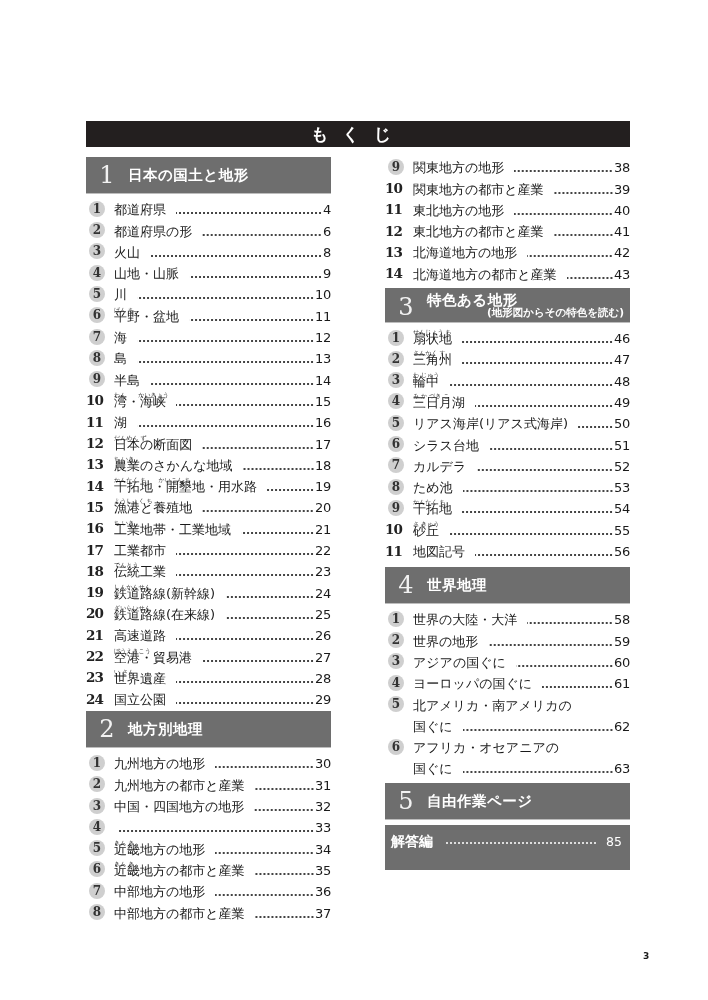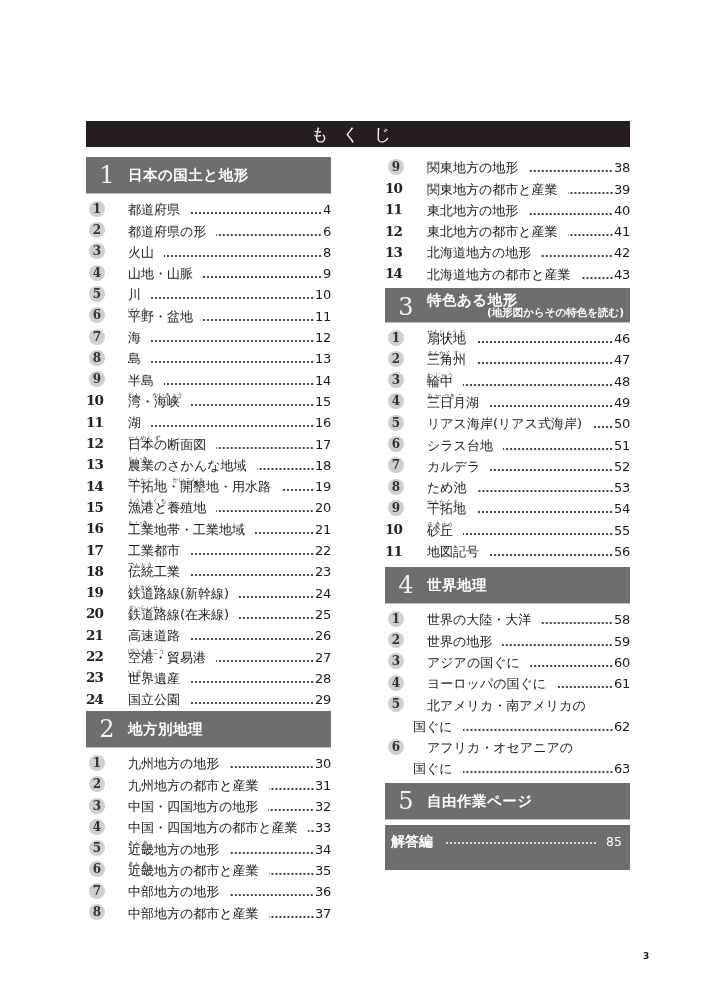--- a/index.html
+++ b/index.html
@@ -4,21 +4,21 @@
 <style>
   html, body { margin: 0; padding: 0; background: #ffffff; }
   body {
     width: 708px; height: 1000px; position: relative; overflow: hidden;
     font-family: "DejaVu Sans", "Liberation Sans", sans-serif;
     color: #1a1a1a;
   }
   .title-bar {
     position: absolute; left: 86px; top: 121px; width: 544px; height: 26px;
     background: #231f1f; color: #fff; text-align: center;
-    font-weight: normal; font-size: 17px; line-height: 26px; letter-spacing: 14px;
+    font-weight: bold; font-size: 17px; line-height: 26px; letter-spacing: 14px;
   }
   .col { position: absolute; top: 157px; width: 245px; }
   .col.left { left: 86px; }
   .col.right { left: 385px; top: 155px; }
 
   .sec-head {
     background: #6e6e6e; color: #fff; height: 36px; position: relative;
     display: flex; align-items: center; margin-bottom: 4px;
     box-shadow: 0 1px 0 #bdbdbd;
   }
@@ -43,21 +43,21 @@
     width: 22px; flex: 0 0 22px; display: flex; justify-content: center; align-items: center;
     font-family: "DejaVu Serif", "Liberation Serif", serif; font-weight: bold; font-size: 13px;
     height: 17px; margin-bottom: 1px;
   }
   .row .num .circ {
     width: 16px; height: 16px; border-radius: 50%; background: #cfcfcf;
     display: flex; justify-content: center; align-items: center; color: #333;
     font-size: 12px;
   }
   .row .num.two { font-size: 13.5px; letter-spacing: -1px; color: #222; justify-content: flex-start; }
-  .row .label { margin-left: 20px; position: relative; line-height: 17px; }
+  .row .label { margin-left: 6px; position: relative; line-height: 17px; }
   .row .dots {
     flex: 1 1 auto; margin: 0 1px 4px 10px; height: 2px;
     background-image: radial-gradient(circle, #444 0.8px, transparent 1px);
     background-size: 4px 2px; background-repeat: repeat-x; background-position: right center;
   }
   .row .page { font-size: 13px; line-height: 17px; letter-spacing: -0.3px; }
   .ruby {
     position: absolute; top: -7px; font-size: 6px; color: #333; white-space: nowrap; letter-spacing: 0;
   }
   .row.cont .label { margin-left: 28px; }
@@ -277,21 +277,20 @@
           <span class="circ">3</span>
         </span>
         <span class="label"><span>中国・四国地方の地形</span></span>
         <span class="dots"></span>
         <span class="page">32</span>
       </div>
       <div class="row">
         <span class="num">
           <span class="circ">4</span>
         </span>
-        <span class="label"><span>中国・四国地方の都市と産業</span></span>
         <span class="dots"></span>
         <span class="page">33</span>
       </div>
       <div class="row">
         <span class="num">
           <span class="circ">5</span>
         </span>
         <span class="label"><span>近畿地方の地形</span><span class="ruby" style="left: 0px;">きん き</span></span>
         <span class="dots"></span>
         <span class="page">34</span>

